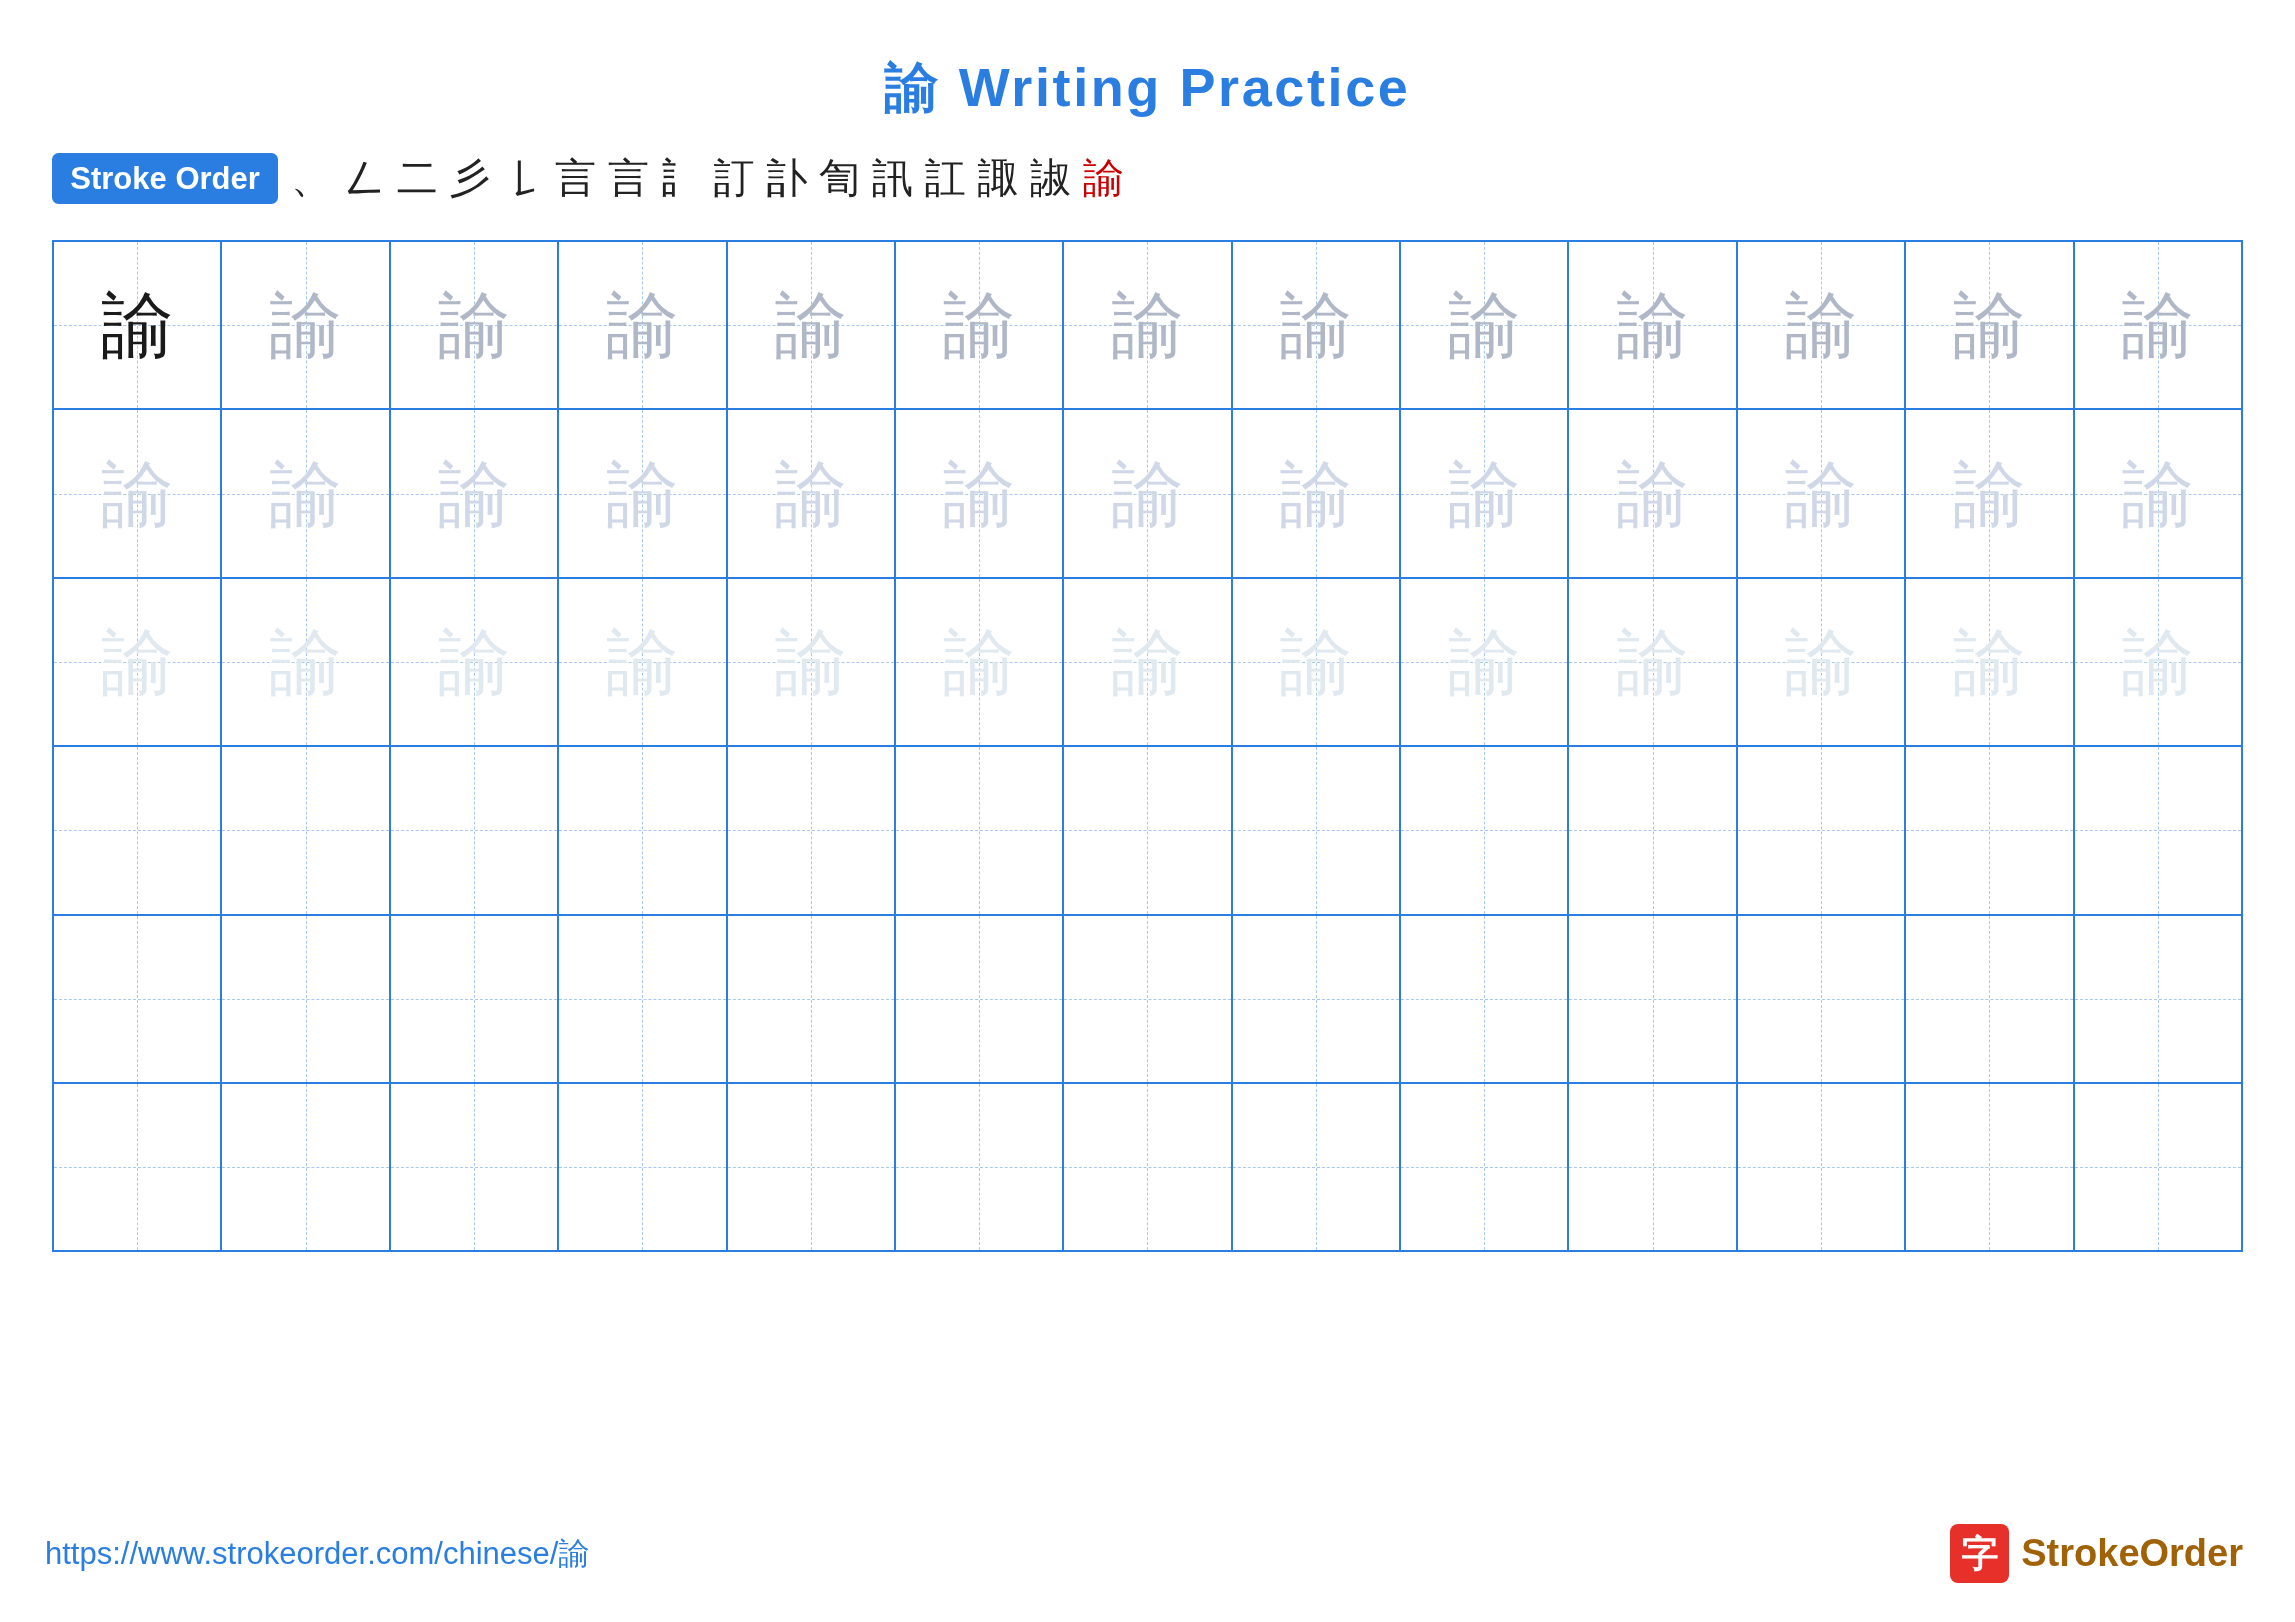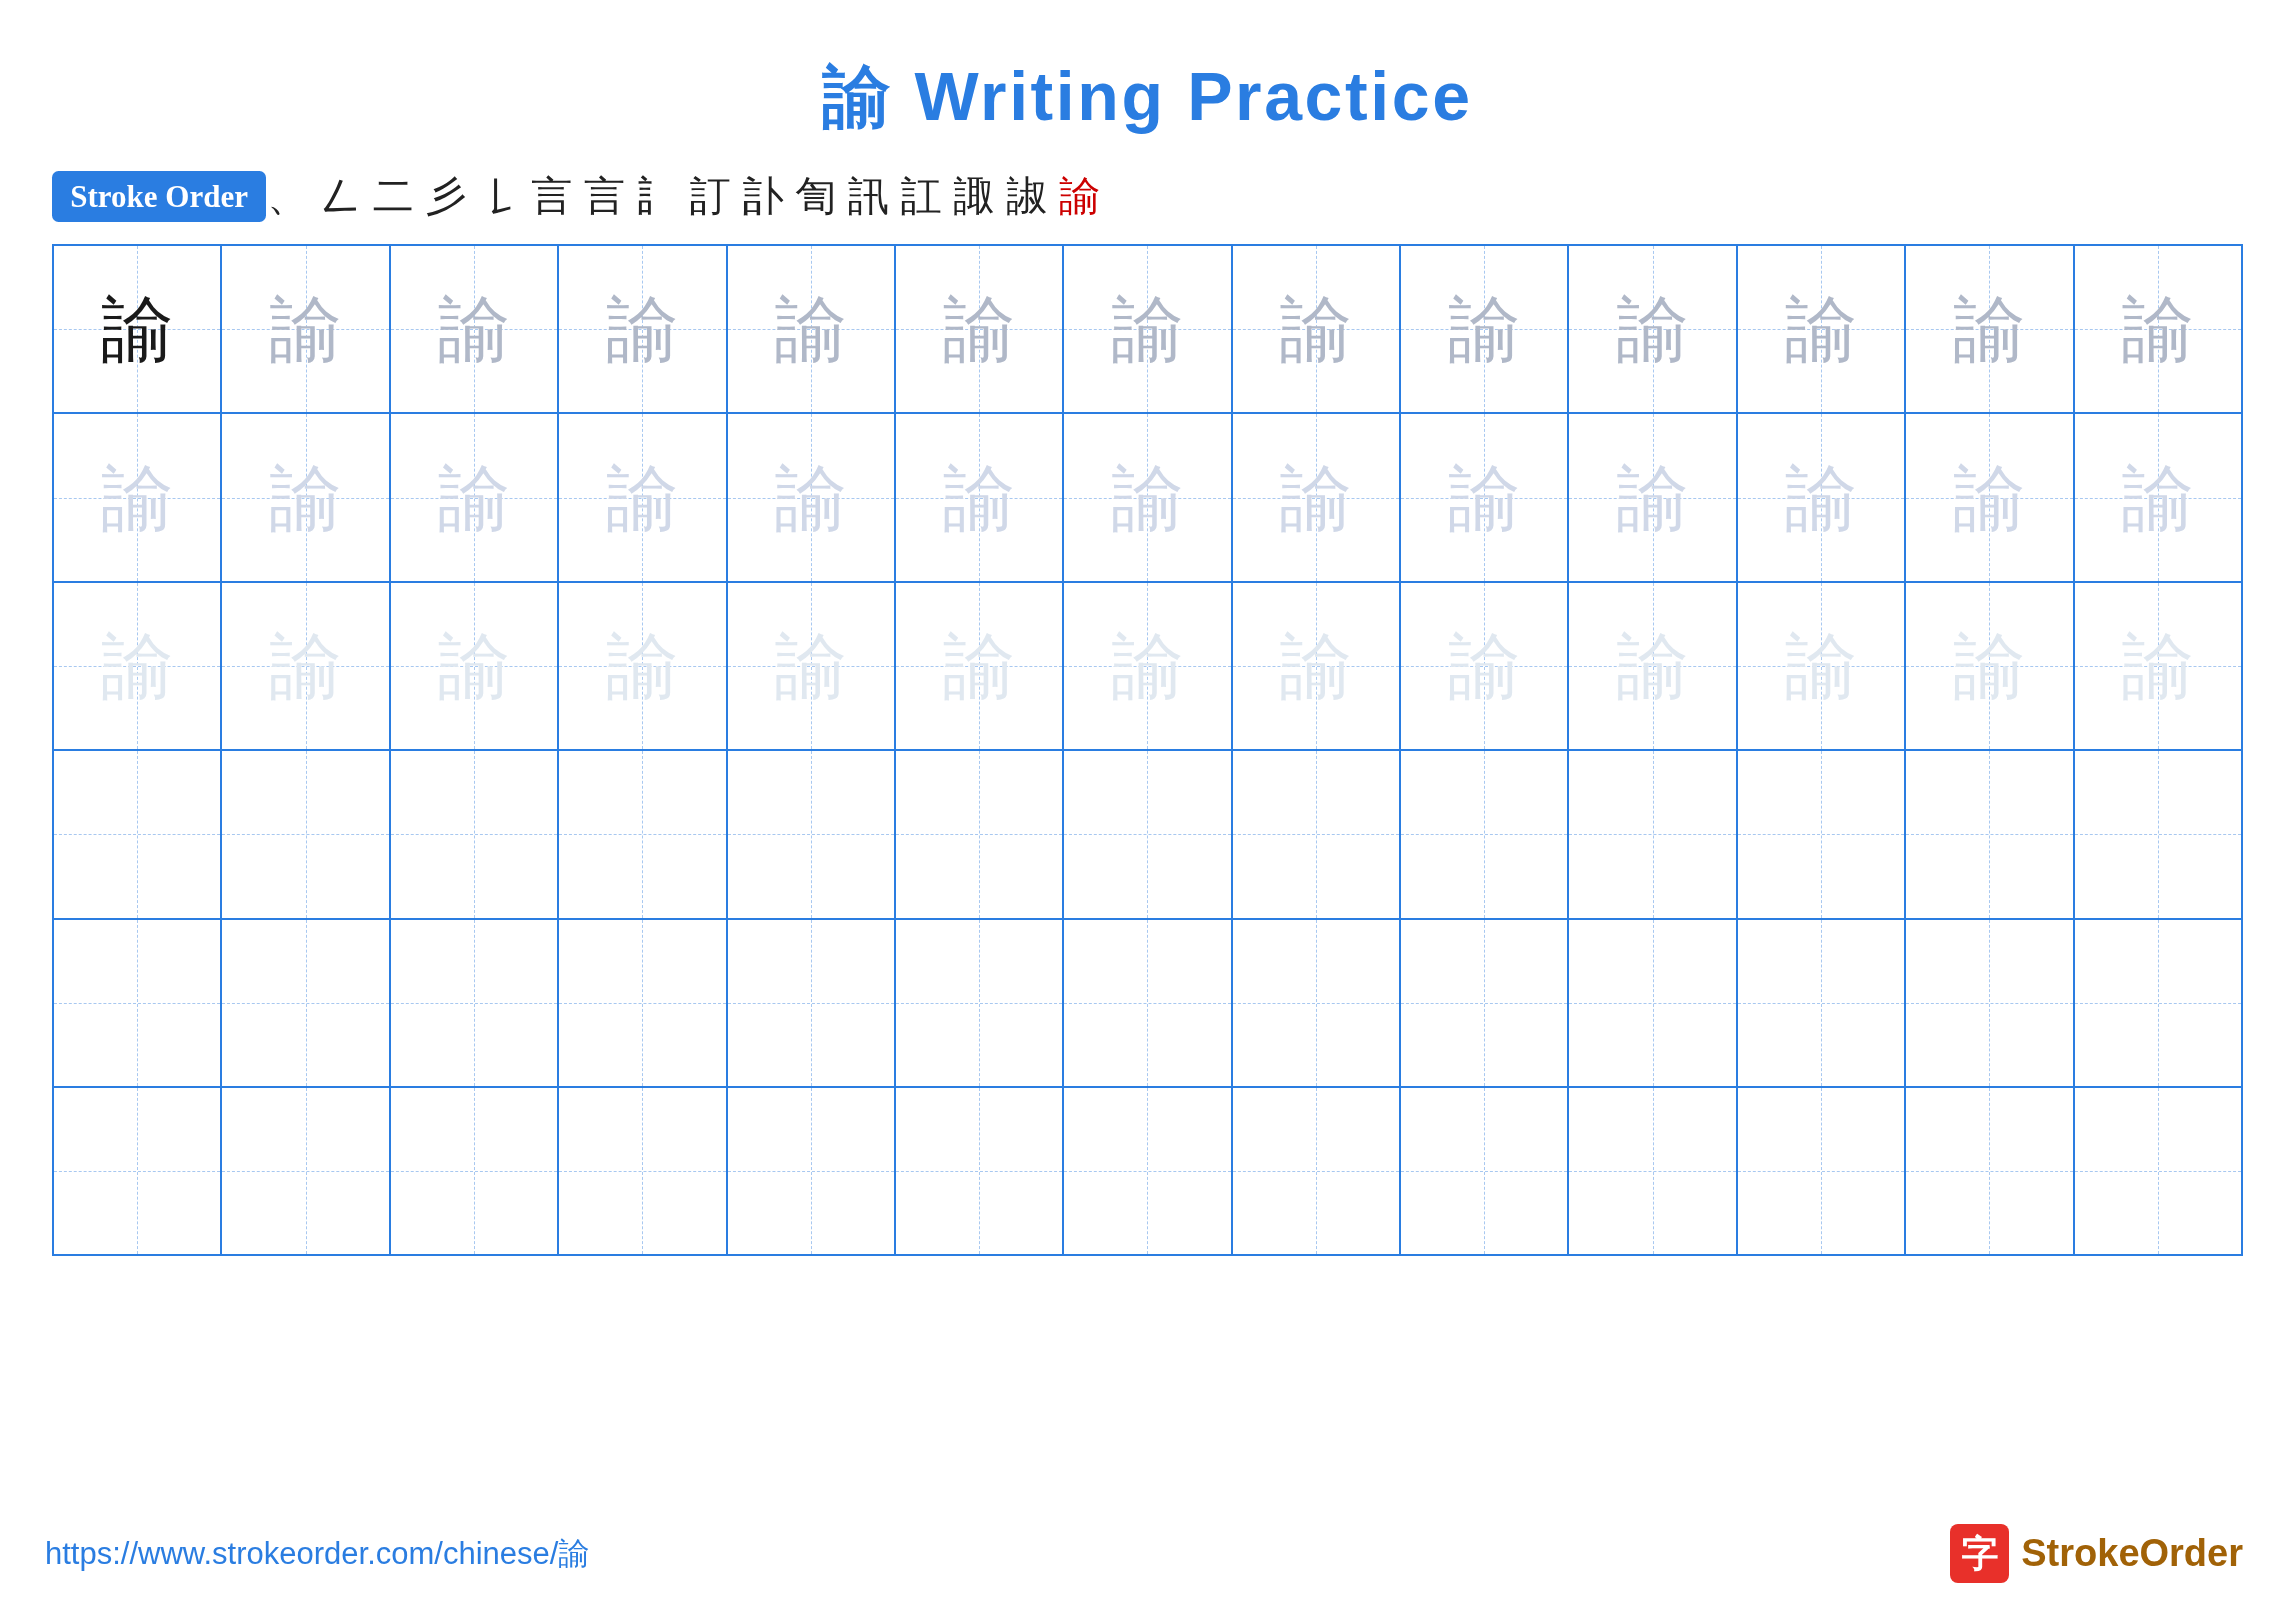--- a/index.html
+++ b/index.html
@@ -16,35 +16,34 @@
     .page {
       width: 2295px;
       height: 1622px;
       padding: 39px 52px;
       display: flex;
       flex-direction: column;
       align-items: center;
     }
 
     .title {
-      font-size: 68px;
+      font-size: 54px;
       font-weight: bold;
       color: #2a7de1;
       margin-bottom: 26px;
       margin-top: 13px;
       letter-spacing: 2.6px;
     }
 
     .stroke-order-row {
       display: flex;
       align-items: center;
       width: 100%;
-      margin-bottom: 20px;
-      gap: 1px;
-      font-family: Liberation Serif, serif;
+      margin-bottom: 34px;
+      gap: 13px;
     }
 
     .stroke-order-badge {
       background: #2a7de1;
       color: white;
       font-size: 31px;
       font-weight: bold;
       padding: 7.9px 18.3px;
       border-radius: 6.5px;
       white-space: nowrap;

